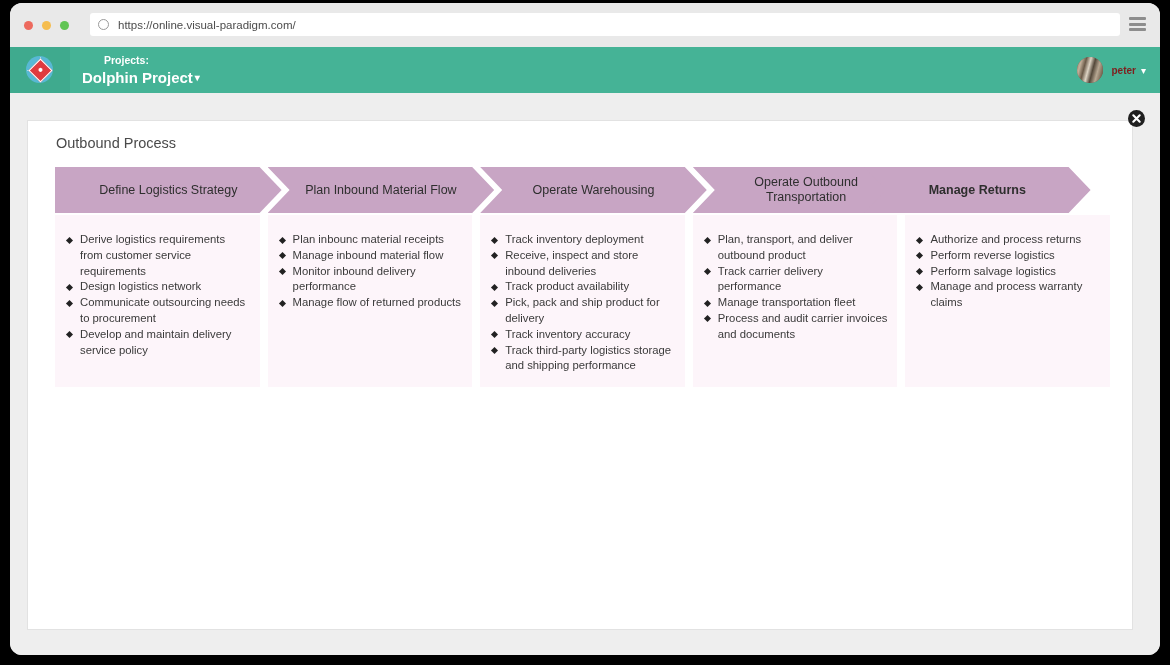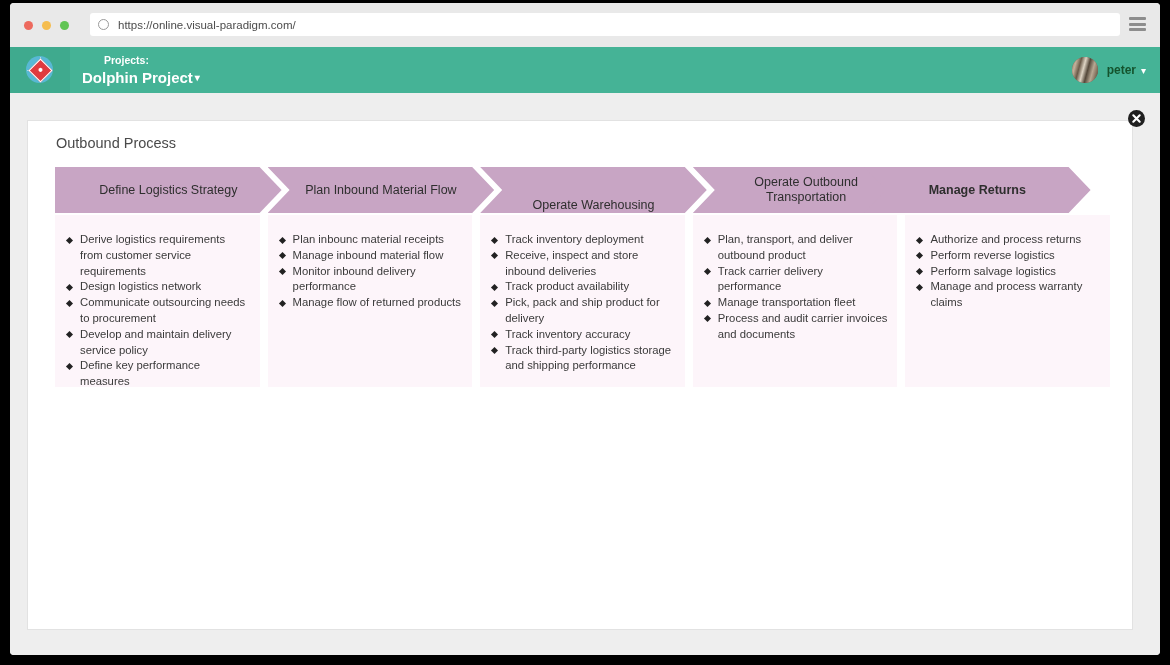--- a/index.html
+++ b/index.html
@@ -15,21 +15,21 @@
     overflow: hidden;
   }
 
   .browser-window {
     position: absolute;
     left: 10px;
     top: 3px;
     width: 1150px;
     height: 652px;
     background: #eeeeee;
-    border-radius: 4px;
+    border-radius: 12px;
     box-shadow: 0 2px 6px rgba(0,0,0,0.45);
     overflow: hidden;
   }
 
   
   .chrome-bar {
     position: absolute;
     left: 0; top: 0;
     width: 1150px;
     height: 44px;
@@ -198,22 +198,22 @@
     content: "";
     position: absolute;
     left: 0; top: 0; right: 0; bottom: 0;
     background:
       linear-gradient(105deg,
         #8d7a64 0%, #c3b09a 16%, #6a5a48 30%,
         #ded4c4 44%, #54483a 58%, #b8a893 74%,
         #7d6c58 88%, #5c4e3f 100%);
   }
   .user-name {
-    font-size: 12px;
-    color: #14532d;
+    font-size: 10px;
+    color: #7f1d1d;
     font-weight: bold;
   }
   .user-caret {
     font-size: 10px;
     color: #ffffff;
     margin-left: -4px;
   }
 
   
   .workspace {
@@ -375,39 +375,38 @@
       <div class="card-title">Outbound Process</div>
 
       <div class="process">
         <div class="chev-row" id="chev-row">
             <div class="chev" style="left: 0px; width: 226.6px; clip-path: polygon(0px 0px, calc(100% - 22px) 0px, 100% 50%, calc(100% - 22px) 100%, 0px 100%, 0px 50%);">
               <div class="chev-label">Define Logistics Strategy</div>
             </div>
             <div class="chev" style="left: 212.6px; width: 226.6px; clip-path: polygon(0px 0px, calc(100% - 22px) 0px, 100% 50%, calc(100% - 22px) 100%, 0px 100%, 22px 50%);">
               <div class="chev-label">Plan Inbound Material Flow</div>
             </div>
-            <div class="chev" style="left: 425.2px; width: 226.6px; clip-path: polygon(0px 0px, calc(100% - 22px) 0px, 100% 50%, calc(100% - 22px) 100%, 0px 100%, 22px 50%); align-items: flex-end;">
+            <div class="chev" style="left: 425.2px; width: 226.6px; clip-path: polygon(0px 0px, calc(100% - 22px) 0px, 100% 50%, calc(100% - 22px) 100%, 0px 100%, 22px 50%);">
               <div class="chev-label">Operate Warehousing</div>
             </div>
             <div class="chev" style="left: 637.8px; width: 226.6px; clip-path: polygon(0px 0px, calc(100% - 22px) 0px, 100% 50%, calc(100% - 22px) 100%, 0px 100%, 22px 50%);">
               <div class="chev-label">Operate Outbound
 Transportation</div>
             </div>
             <div class="chev" style="left: 809px; width: 226.6px; clip-path: polygon(0px 0px, calc(100% - 22px) 0px, 100% 50%, calc(100% - 22px) 100%, 0px 100%, 22px 50%); font-weight: bold;">
               <div class="chev-label">Manage Returns</div>
             </div>
           </div>
         <div class="body-row" id="body-row">
             <div class="col-body" style="left: 0px; width: 204.6px;">
               <ul>
                 <li>Derive logistics requirements from customer service requirements</li>
                 <li>Design logistics network</li>
                 <li>Communicate outsourcing needs to procurement</li>
                 <li>Develop and maintain delivery service policy</li>
-                <li>Define key performance measures</li>
               </ul>
             </div>
             <div class="col-body" style="left: 212.6px; width: 204.6px;">
               <ul>
                 <li>Plan inbounc material receipts</li>
                 <li>Manage inbound material flow</li>
                 <li>Monitor inbound delivery performance</li>
                 <li>Manage flow of returned products</li>
               </ul>
             </div>

